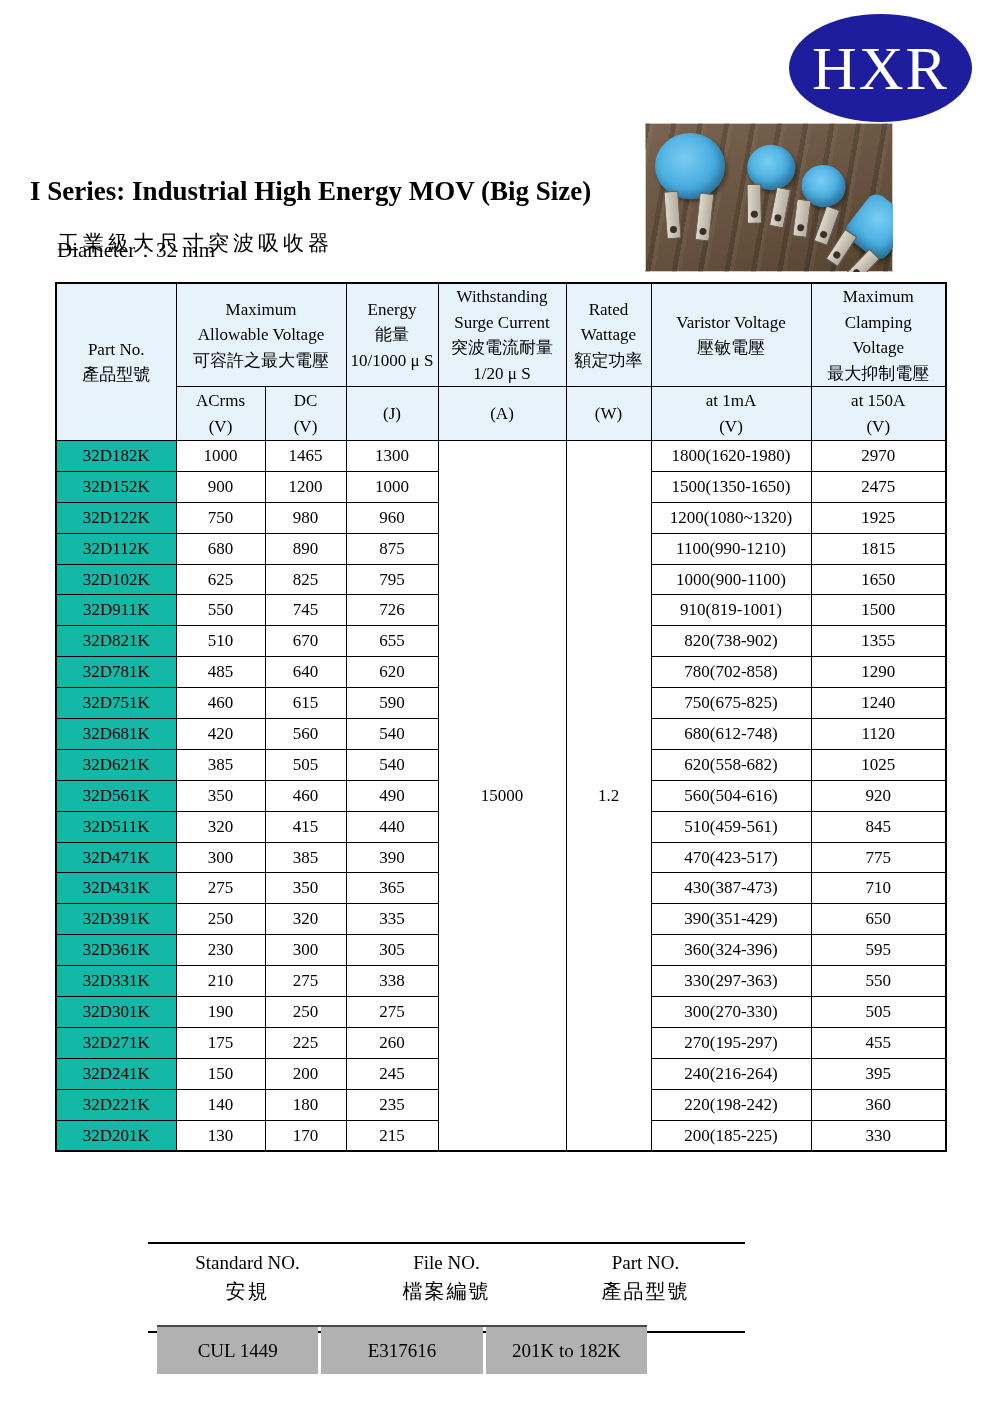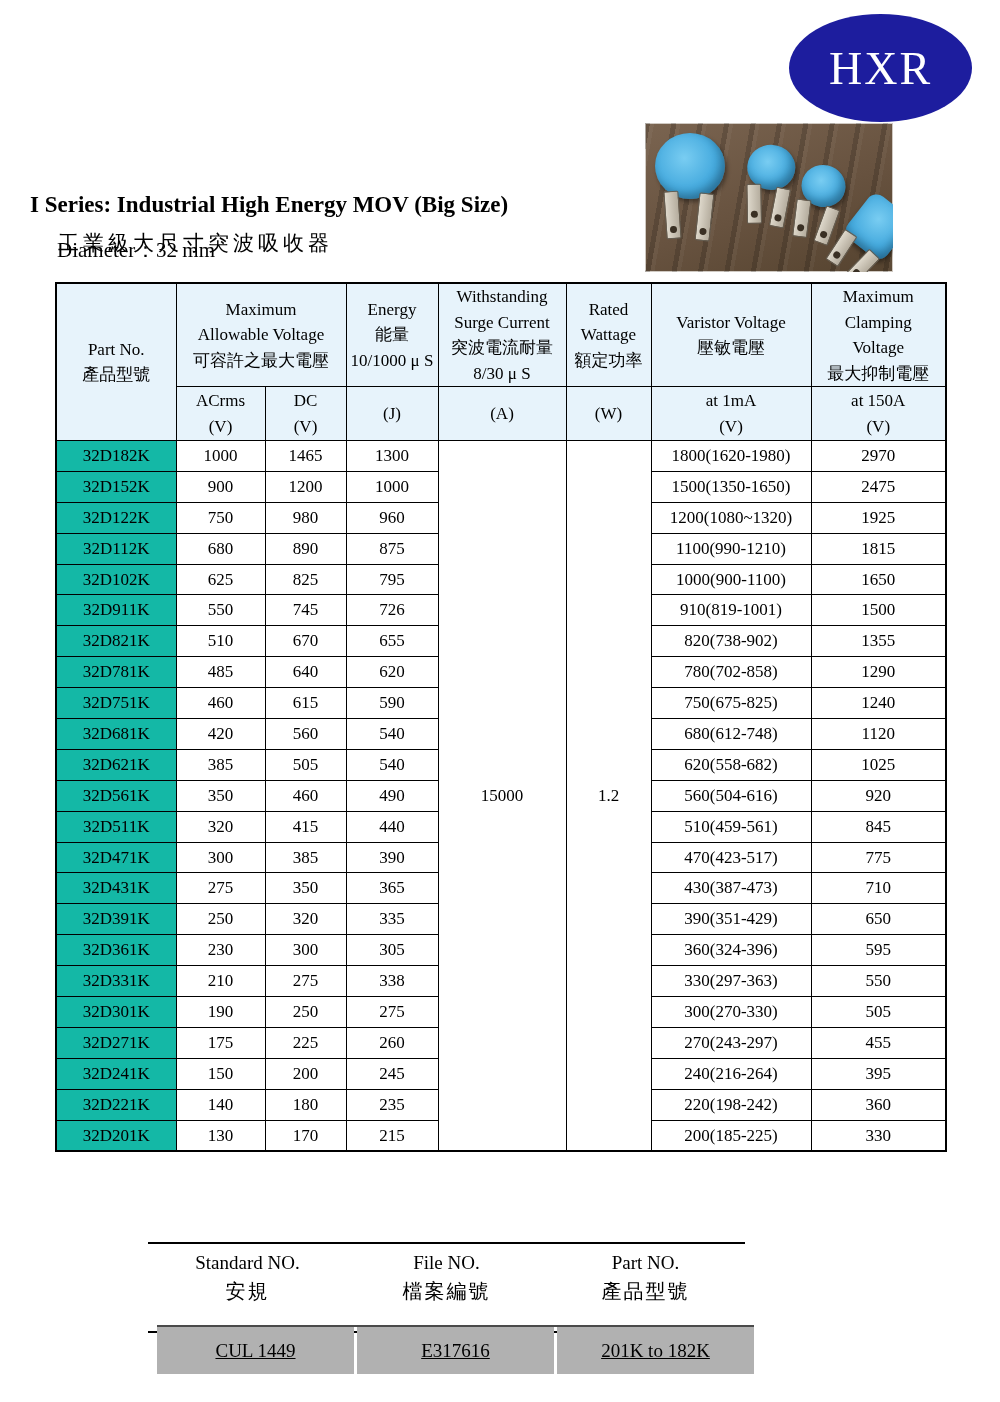--- a/index.html
+++ b/index.html
@@ -2,39 +2,39 @@
 <html><head>
 <meta charset="utf-8">
 <style>
   html,body{margin:0;padding:0;background:#ffffff;}
   .page{position:relative;width:1000px;height:1402px;background:#fff;overflow:hidden;
         font-family:"Liberation Serif","DejaVu Serif",serif;color:#000;}
 
   
   .logo{position:absolute;left:789px;top:14px;width:183px;height:108px;border-radius:50%;
         background:#1d1d9e;display:flex;align-items:center;justify-content:center;}
-  .logo span{color:#fff;font-size:46px;letter-spacing:2px;font-family:"Liberation Serif",serif;}
+  .logo span{color:#fff;font-size:62px;letter-spacing:2px;font-family:"Liberation Serif",serif;}
 
   
   .photo{position:absolute;left:645px;top:123px;width:248px;height:149px;overflow:hidden;
          background:linear-gradient(160deg,#7a6450 0%,#67523f 55%,#55432f 100%);
          box-shadow:inset 0 0 0 1px #cfc9c2;}
   .photo::before{content:"";position:absolute;inset:0;
          background:repeating-linear-gradient(100deg,rgba(0,0,0,.16) 0 5px,rgba(255,255,255,.04) 5px 9px,transparent 9px 26px);}
   .mov{position:absolute;}
   .disc{background:radial-gradient(circle at 42% 38%,#79cdf2 0%,#45aade 55%,#2e90c9 100%);
         border-radius:50%;box-shadow:inset -4px -5px 8px rgba(0,0,0,.28),2px 3px 4px rgba(0,0,0,.4);}
   .sq{background:radial-gradient(circle at 42% 38%,#79cdf2 0%,#45aade 60%,#2e90c9 100%);
         border-radius:11px;box-shadow:inset -4px -5px 8px rgba(0,0,0,.28),2px 3px 4px rgba(0,0,0,.4);}
   .lead{position:absolute;width:13px;background:linear-gradient(90deg,#ded8cb,#b4ac9d);
         border:1px solid #655e52;border-radius:2px;display:flex;align-items:flex-end;justify-content:center;}
   .hole{width:7px;height:7px;border-radius:50%;background:#3a3024;margin-bottom:5px;}
 
   
-  .title-en{position:absolute;left:30px;top:192px;font-size:23px;font-weight:bold;margin:0;}
+  .title-en{position:absolute;left:30px;top:176px;font-size:27px;font-weight:bold;margin:0;}
   .title-zh{position:absolute;left:58px;top:229px;font-size:21px;letter-spacing:4px;}
   .title-dia{position:absolute;left:57px;top:236px;font-size:21px;}
 
   
   table.spec{position:absolute;left:55px;top:282px;width:890px;border-collapse:collapse;
              table-layout:fixed;border:2.5px solid #000;}
   table.spec th,table.spec td{border:1.5px solid #000;text-align:center;vertical-align:middle;
              font-family:"Liberation Serif","DejaVu Serif",serif;padding:0;}
   table.spec thead th{background:#e7f3fb;font-weight:normal;font-size:17px;line-height:1.5;white-space:pre-line;}
   table.spec thead tr.h1 th{height:99px;}
@@ -42,22 +42,22 @@
   table.spec tbody td{height:29.9px;font-size:17px;background:#fff;}
   table.spec tbody td.partno{background:#14b8a6;}
 
   
   .appr-head{position:absolute;left:148px;top:1242px;width:597px;
              border-top:2.5px solid #000;border-bottom:2.5px solid #000;
              display:grid;grid-template-columns:1fr 1fr 1fr;padding:8px 0 26px 0;}
   .appr-head .cell{text-align:center;}
   .appr-head .en{font-size:19px;}
   .appr-head .zh{font-size:20px;letter-spacing:2px;margin-top:4px;}
-  .appr-bar{position:absolute;left:157px;top:1325px;width:597px;height:47px;
-            border-top:2.5px solid #4a4a4a;display:grid;grid-template-columns:1fr 1fr 1fr;gap:3px;text-decoration:underline;}
+  .appr-bar{position:absolute;left:157px;top:1325px;width:490px;height:47px;
+            border-top:2.5px solid #4a4a4a;display:grid;grid-template-columns:1fr 1fr 1fr;gap:3px;}
   .appr-bar .cell{background:#b1b1b1;display:flex;align-items:center;justify-content:center;font-size:19px;}
 </style>
 </head>
 <body>
 
 <div class="page">
 
   <div class="logo">
     <span>HXR</span>
   </div>
@@ -122,21 +122,21 @@
 產品型號</th>
         <th colspan="2">Maximum
 Allowable Voltage
 可容許之最大電壓</th>
         <th>Energy
 能量
 10/1000 μ S</th>
         <th>Withstanding
 Surge Current
 突波電流耐量
-8/30 μ S</th>
+1/20 μ S</th>
         <th>Rated
 Wattage
 額定功率</th>
         <th>Varistor Voltage
 壓敏電壓</th>
         <th>Maximum
 Clamping
 Voltage
 最大抑制電壓</th>
       </tr>
@@ -307,21 +307,21 @@
           <td>250</td>
           <td>275</td>
           <td>300(270-330)</td>
           <td>505</td>
         </tr>
         <tr>
           <td class="partno">32D271K</td>
           <td>175</td>
           <td>225</td>
           <td>260</td>
-          <td>270(243-297)</td>
+          <td>270(195-297)</td>
           <td>455</td>
         </tr>
         <tr>
           <td class="partno">32D241K</td>
           <td>150</td>
           <td>200</td>
           <td>245</td>
           <td>240(216-264)</td>
           <td>395</td>
         </tr>

